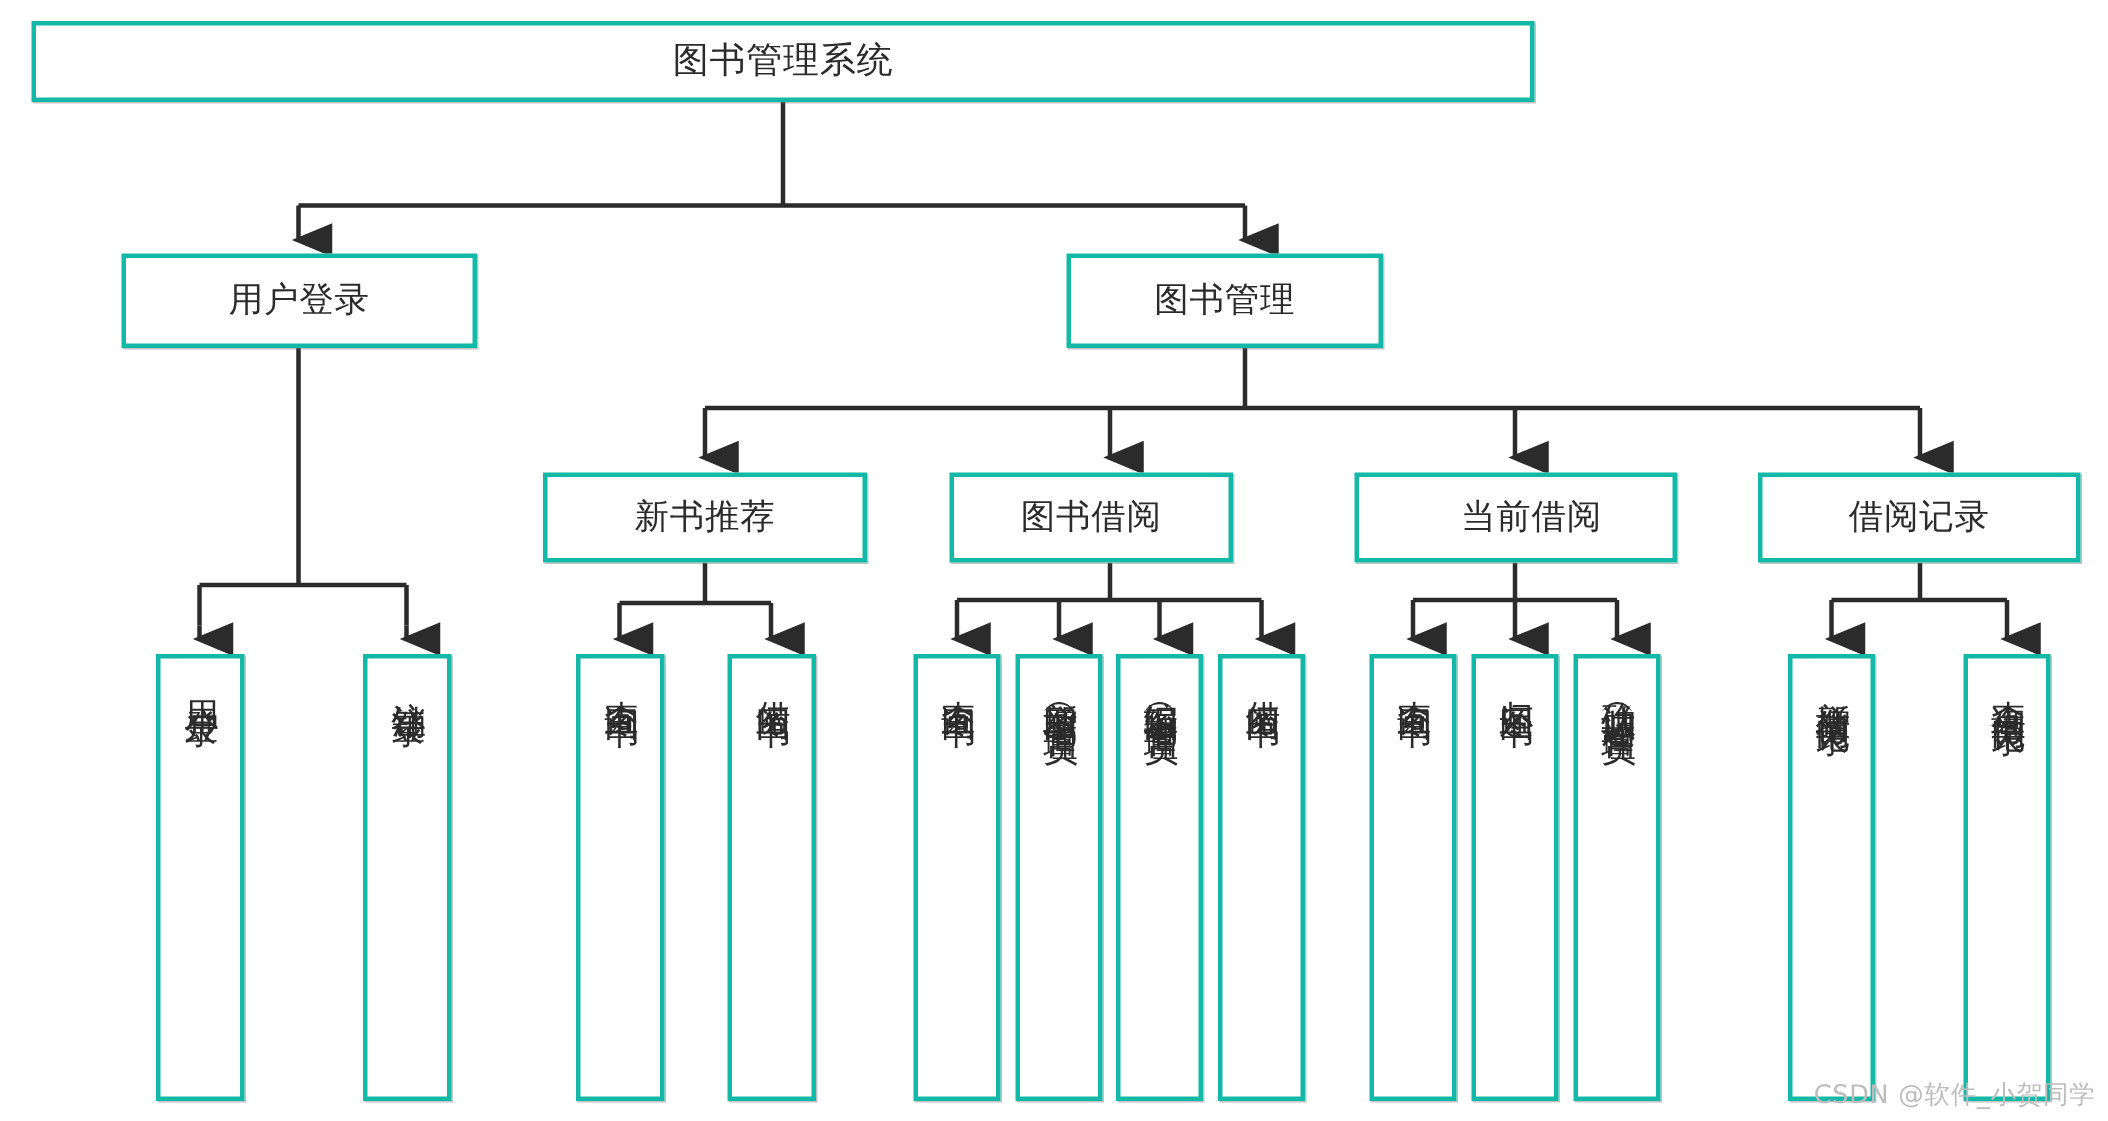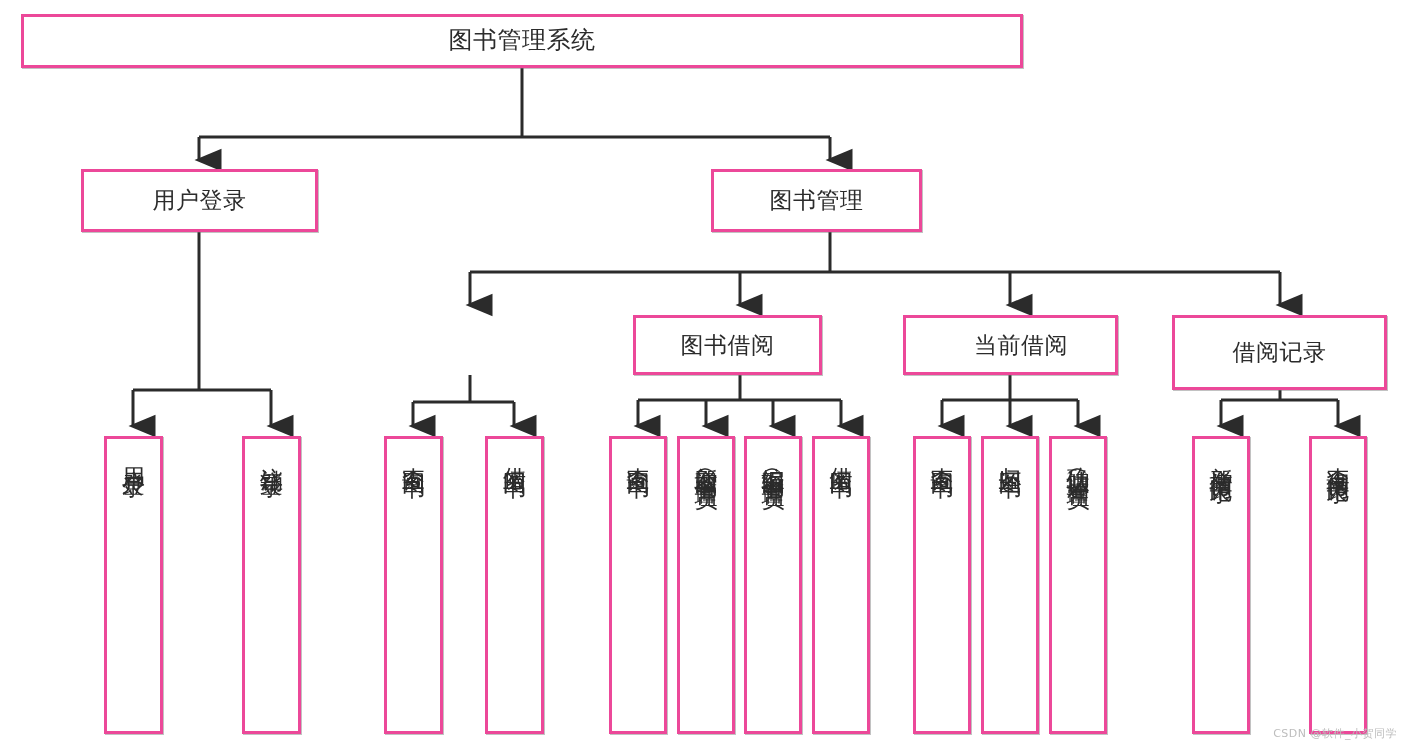--- a/index.html
+++ b/index.html
@@ -21,21 +21,21 @@
   }
   svg.edges {
     position: absolute;
     left: 0; top: 0;
     width: 1405px; height: 747px;
     pointer-events: none;
   }
   .node {
     position: absolute;
     background: #ffffff;
-    border: 3px solid #ec4899;
+    border: 3px solid #14b8a6;
     display: flex;
     align-items: center;
     justify-content: center;
     color: #2b2b2b;
     box-shadow: 1px 1px 0 rgba(120,120,120,0.45);
     z-index: 2;
   }
   .node .label {
     display: block;
     text-align: center;
@@ -56,21 +56,21 @@
     text-orientation: upright;
     font-size: 23px;
     line-height: 1.0;
     letter-spacing: 3px;
     white-space: nowrap;
   }
   .watermark {
     position: absolute;
     right: 8px;
     bottom: 6px;
-    font-size: 11px;
+    font-size: 17px;
     color: #bdbdbd;
     letter-spacing: 0.5px;
     z-index: 5;
     white-space: nowrap;
   }
 </style>
 </head>
 <body>
 
 <div id="canvas">
@@ -150,27 +150,30 @@
     <span class="label">图书管理系统</span>
   </div>
 
   <div class="node horiz" style="left:81px; top:169px; width:237px; height:63px;">
     <span class="label">用户登录</span>
   </div>
   <div class="node horiz" style="left:711px; top:169px; width:211px; height:63px;">
     <span class="label">图书管理</span>
   </div>
 
+  <div class="node horiz" style="left:362px; top:315px; width:216px; height:60px;">
+    <span class="label">新书推荐</span>
+  </div>
   <div class="node horiz" style="left:633px; top:315px; width:189px; height:60px;">
     <span class="label">图书借阅</span>
   </div>
   <div class="node horiz" style="left:903px; top:315px; width:215px; height:60px;padding-left:21px;">
     <span class="label">当前借阅</span>
   </div>
-  <div class="node horiz" style="left:1172px; top:315px; width:215px; height:75px;">
+  <div class="node horiz" style="left:1172px; top:315px; width:215px; height:60px;">
     <span class="label">借阅记录</span>
   </div>
 
   <div class="node vert" style="left:104px; top:436px; width:59px; height:298px;">
     <span class="label">用户登录</span>
   </div>
   <div class="node vert" style="left:242px; top:436px; width:59px; height:298px;">
     <span class="label">注销登录</span>
   </div>
 

